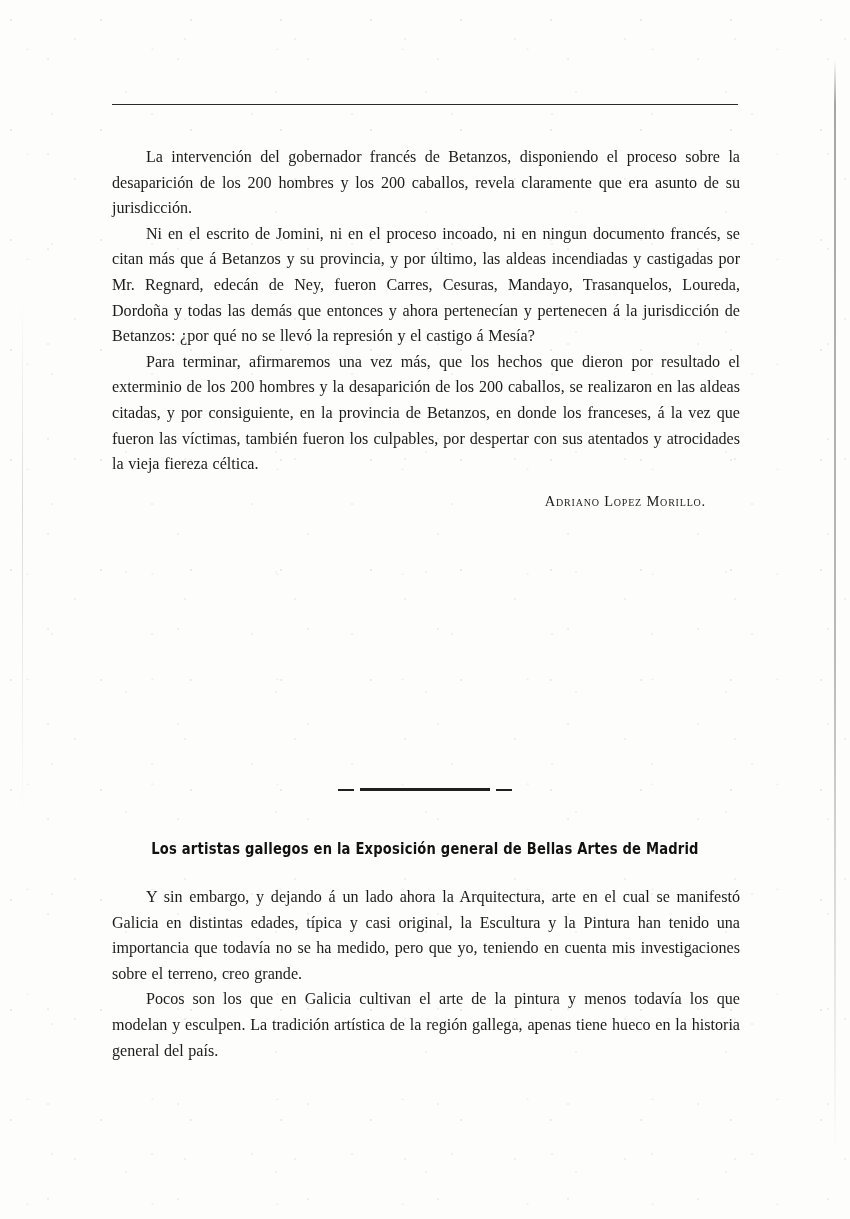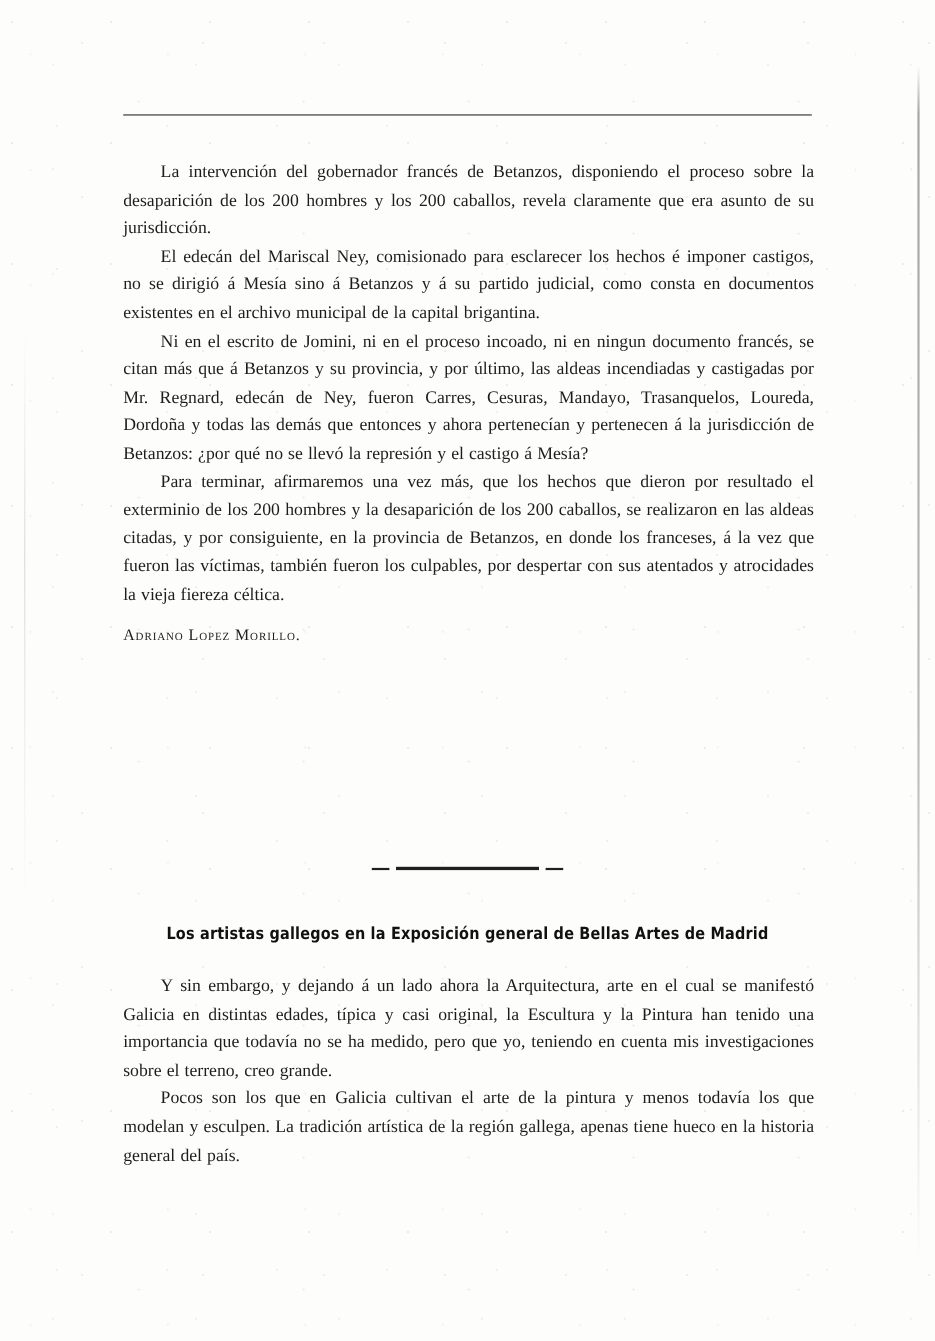--- a/index.html
+++ b/index.html
@@ -105,20 +105,21 @@
     font-family: "Liberation Serif", serif;
     font-size: 16.1px;
     line-height: 25.6px;
     text-indent: 34px;
     color: #1c1c1c;
     word-spacing: .6px;
   }
 
   .signature {
     margin-top: 16px;
+    text-align: right;
     font-family: "Liberation Serif", serif;
     font-size: 14.5px;
     letter-spacing: .8px;
     font-variant: small-caps;
     color: #1c1c1c;
     padding-right: 34px;
   }
 
   
   .divider {
@@ -177,21 +178,20 @@
 
 <div class="page">
 
   <div class="edge-line"></div>
   <div class="edge-line2"></div>
 
   <div class="rule"></div>
 
   <div class="col">
     <p class="body">La intervención del gobernador francés de Betanzos, disponiendo el proceso sobre la desaparición de los 200 hombres y los 200 caballos, revela claramente que era asunto de su jurisdicción.</p>
-    <p class="body">El edecán del Mariscal Ney, comisionado para esclarecer los hechos é imponer castigos, no se dirigió á Mesía sino á Betanzos y á su partido judicial, como consta en documentos existentes en el archivo municipal de la capital brigantina.</p>
     <p class="body">Ni en el escrito de Jomini, ni en el proceso incoado, ni en ningun documento francés, se citan más que á Betanzos y su provincia, y por último, las aldeas incendiadas y castigadas por Mr. Regnard, edecán de Ney, fueron Carres, Cesuras, Mandayo, Trasanquelos, Loureda, Dordoña y todas las demás que entonces y ahora pertenecían y pertenecen á la jurisdicción de Betanzos: ¿por qué no se llevó la represión y el castigo á Mesía?</p>
     <p class="body">Para terminar, afirmaremos una vez más, que los hechos que dieron por resultado el exterminio de los 200 hombres y la desaparición de los 200 caballos, se realizaron en las aldeas citadas, y por consiguiente, en la provincia de Betanzos, en donde los franceses, á la vez que fueron las víctimas, también fueron los culpables, por despertar con sus atentados y atrocidades la vieja fiereza céltica.</p>
     <div class="signature">Adriano Lopez Morillo.</div>
   </div>
 
   <div class="divider">
     <div class="bar"></div>
   </div>
 
   <div class="section-head">Los artistas gallegos en la Exposición general de Bellas Artes de Madrid</div>

